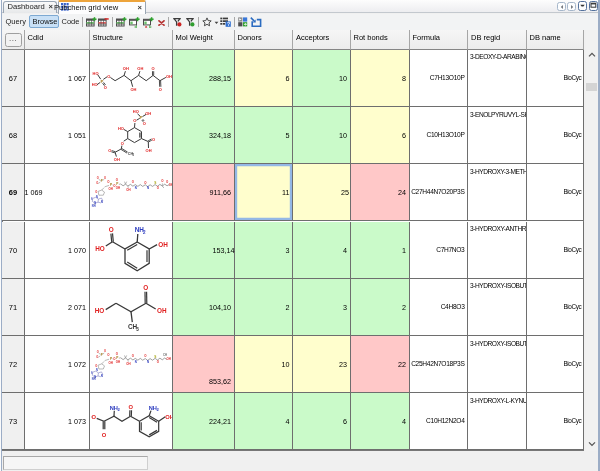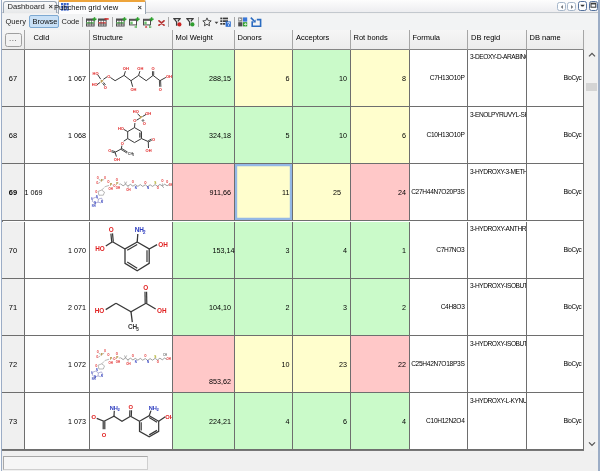--- a/index.html
+++ b/index.html
@@ -149,21 +149,21 @@
       <path d="M5.9,7.3 L8.3,7.3 M7.3,6.3 L8.4,7.3 L7.3,8.3" stroke="#fff" stroke-width="0.9" fill="none"></path>
     </svg>
 <svg class="abs" style="left:249.5px;top:16.5px;" width="12" height="11" viewBox="0 0 12 11">
       <path d="M2.2,4.2 L2.2,9.2 L10.6,9.2 L10.6,2.6 L6.8,2.6" fill="none" stroke="#2a6bc0" stroke-width="1.6"></path>
       <path d="M0.8,0.6 L4.3,4.1" stroke="#2a6bc0" stroke-width="1.5"></path>
       <path d="M5.8,5.6 L2.7,5.4 L5.6,2.5 Z" fill="#2a6bc0"></path>
     </svg>
 <div class="abs" style="left:2px;top:29.5px;width:581.5px;height:421.4px;background:#fff;border:1px solid #777;"></div>
 <div class="abs" style="left:2.0px;top:30.0px;width:22.5px;height:19.8px;background:linear-gradient(#f6f6f6,#ececec);border-right:1px solid #a6a6a6;border-bottom:1.5px solid #858585;"></div>
 <div class="abs" style="left:24.5px;top:30.0px;width:65.0px;height:19.8px;background:linear-gradient(#f6f6f6,#ececec);border-right:1px solid #a6a6a6;border-bottom:1.5px solid #858585;"></div>
-<div class="txt" style="left:27.5px;top:33.0px;font-size:7.5px;color:#000;margin-left:6px;">CdId</div>
+<div class="txt" style="left:27.5px;top:33.0px;font-size:7.5px;color:#000;">CdId</div>
 <div class="abs" style="left:89.5px;top:30.0px;width:83.0px;height:19.8px;background:linear-gradient(#f6f6f6,#ececec);border-right:1px solid #a6a6a6;border-bottom:1.5px solid #858585;"></div>
 <div class="txt" style="left:92.5px;top:33.0px;font-size:7.5px;color:#000;">Structure</div>
 <div class="abs" style="left:172.5px;top:30.0px;width:62.0px;height:19.8px;background:linear-gradient(#f6f6f6,#ececec);border-right:1px solid #a6a6a6;border-bottom:1.5px solid #858585;"></div>
 <div class="txt" style="left:175.5px;top:33.0px;font-size:7.5px;color:#000;">Mol Weight</div>
 <div class="abs" style="left:234.5px;top:30.0px;width:58.5px;height:19.8px;background:linear-gradient(#f6f6f6,#ececec);border-right:1px solid #a6a6a6;border-bottom:1.5px solid #858585;"></div>
 <div class="txt" style="left:237.5px;top:33.0px;font-size:7.5px;color:#000;">Donors</div>
 <div class="abs" style="left:293.0px;top:30.0px;width:57.5px;height:19.8px;background:linear-gradient(#f6f6f6,#ececec);border-right:1px solid #a6a6a6;border-bottom:1.5px solid #858585;"></div>
 <div class="txt" style="left:296.0px;top:33.0px;font-size:7.5px;color:#000;">Acceptors</div>
 <div class="abs" style="left:350.5px;top:30.0px;width:59.0px;height:19.8px;background:linear-gradient(#f6f6f6,#ececec);border-right:1px solid #a6a6a6;border-bottom:1.5px solid #858585;"></div>
 <div class="txt" style="left:353.5px;top:33.0px;font-size:7.5px;color:#000;">Rot bonds</div>
@@ -190,21 +190,21 @@
 <div class="txt" style="left:350.5px;top:73.9px;width:55.5px;text-align:right;font-size:7.2px;color:#000;">8</div>
 <div class="abs" style="left:409.5px;top:49.8px;width:58.5px;height:57.2px;background:#ffffff;border-right:1px solid #6e6e6e;border-bottom:1px solid #6e6e6e;"></div>
 <div class="txt" style="left:409.5px;top:73.9px;width:55.0px;text-align:right;font-size:6.6px;letter-spacing:-0.3px;color:#000;">C7H13O10P</div>
 <div class="abs" style="left:468.0px;top:49.8px;width:58.5px;height:57.2px;background:#ffffff;border-right:1px solid #6e6e6e;border-bottom:1px solid #6e6e6e;"></div>
 <div class="txt" style="left:470.0px;top:53.3px;max-width:55.5px;overflow:hidden;font-size:6.6px;letter-spacing:-0.45px;color:#000;">3-DEOXY-D-ARABINO-HEPTULOSONATE</div>
 <div class="abs" style="left:526.5px;top:49.8px;width:57.3px;height:57.2px;background:#ffffff;border-right:1px solid #6e6e6e;border-bottom:1px solid #6e6e6e;"></div>
 <div class="txt" style="left:526.5px;top:73.9px;width:54.8px;text-align:right;font-size:6.4px;letter-spacing:-0.4px;color:#000;">BioCyc</div>
 <div class="abs" style="left:2px;top:107.0px;width:22.5px;height:57.2px;background:#f0f0f0;border-right:1px solid #6e6e6e;border-bottom:1px solid #6e6e6e;"></div>
 <div class="txt" style="left:2px;top:131.2px;width:22px;text-align:center;font-size:7.5px;">68</div>
 <div class="abs" style="left:24.5px;top:107.0px;width:65.0px;height:57.2px;background:#ffffff;border-right:1px solid #6e6e6e;border-bottom:1px solid #6e6e6e;"></div>
-<div class="txt" style="left:24.5px;top:131.2px;width:61.5px;text-align:right;font-size:7.2px;color:#000;">1 068</div>
+<div class="txt" style="left:24.5px;top:131.2px;width:61.5px;text-align:right;font-size:7.2px;color:#000;">1 051</div>
 <div class="abs" style="left:89.5px;top:107.0px;width:83.0px;height:57.2px;background:#ffffff;border-right:1px solid #6e6e6e;border-bottom:1px solid #6e6e6e;"></div>
 <div class="abs" style="left:172.5px;top:107.0px;width:62.0px;height:57.2px;background:#cafac9;border-right:1px solid #6e6e6e;border-bottom:1px solid #6e6e6e;"></div>
 <div class="txt" style="left:172.5px;top:131.2px;width:58.5px;text-align:right;font-size:7.2px;color:#000;">324,18</div>
 <div class="abs" style="left:234.5px;top:107.0px;width:58.5px;height:57.2px;background:#cafac9;border-right:1px solid #6e6e6e;border-bottom:1px solid #6e6e6e;"></div>
 <div class="txt" style="left:234.5px;top:131.2px;width:55.0px;text-align:right;font-size:7.2px;color:#000;">5</div>
 <div class="abs" style="left:293.0px;top:107.0px;width:57.5px;height:57.2px;background:#cafac9;border-right:1px solid #6e6e6e;border-bottom:1px solid #6e6e6e;"></div>
 <div class="txt" style="left:293.0px;top:131.2px;width:54.0px;text-align:right;font-size:7.2px;color:#000;">10</div>
 <div class="abs" style="left:350.5px;top:107.0px;width:59.0px;height:57.2px;background:#fffecd;border-right:1px solid #6e6e6e;border-bottom:1px solid #6e6e6e;"></div>
 <div class="txt" style="left:350.5px;top:131.2px;width:55.5px;text-align:right;font-size:7.2px;color:#000;">6</div>
 <div class="abs" style="left:409.5px;top:107.0px;width:58.5px;height:57.2px;background:#ffffff;border-right:1px solid #6e6e6e;border-bottom:1px solid #6e6e6e;"></div>
@@ -216,21 +216,21 @@
 <div class="abs" style="left:2px;top:164.3px;width:22.5px;height:57.2px;background:#f0f0f0;border-right:1px solid #6e6e6e;border-bottom:1px solid #6e6e6e;"></div>
 <div class="txt" style="left:2px;top:188.4px;width:22px;text-align:center;font-size:7.5px;font-weight:bold;">69</div>
 <div class="abs" style="left:24.5px;top:164.3px;width:65.0px;height:57.2px;background:#ffffff;border-right:1px solid #6e6e6e;border-bottom:1px solid #6e6e6e;"></div>
 <div class="txt" style="left:24.5px;top:188.4px;width:61.5px;text-align:left;font-size:7.2px;color:#000;">1 069</div>
 <div class="abs" style="left:89.5px;top:164.3px;width:83.0px;height:57.2px;background:#ffffff;border-right:1px solid #6e6e6e;border-bottom:1px solid #6e6e6e;"></div>
 <div class="abs" style="left:172.5px;top:164.3px;width:62.0px;height:57.2px;background:#ffc8c8;border-right:1px solid #6e6e6e;border-bottom:1px solid #6e6e6e;"></div>
 <div class="txt" style="left:172.5px;top:188.4px;width:58.5px;text-align:right;font-size:7.2px;color:#000;">911,66</div>
 <div class="abs" style="left:234.5px;top:164.3px;width:58.5px;height:57.2px;background:#fffecd;border-right:1px solid #6e6e6e;border-bottom:1px solid #6e6e6e;box-shadow:inset 0 0 0 2.2px #94b8e6;"></div>
 <div class="txt" style="left:234.5px;top:188.4px;width:55.0px;text-align:right;font-size:7.2px;">11</div>
 <div class="abs" style="left:293.0px;top:164.3px;width:57.5px;height:57.2px;background:#fffecd;border-right:1px solid #6e6e6e;border-bottom:1px solid #6e6e6e;"></div>
-<div class="txt" style="left:293.0px;top:188.4px;width:48px;text-align:right;font-size:7.2px;color:#000;">25</div>
+<div class="txt" style="left:293.0px;top:188.4px;width:56px;text-align:right;font-size:7.2px;color:#000;">25</div>
 <div class="abs" style="left:350.5px;top:164.3px;width:59.0px;height:57.2px;background:#ffc8c8;border-right:1px solid #6e6e6e;border-bottom:1px solid #6e6e6e;"></div>
 <div class="txt" style="left:350.5px;top:188.4px;width:55.5px;text-align:right;font-size:7.2px;color:#000;">24</div>
 <div class="abs" style="left:409.5px;top:164.3px;width:58.5px;height:57.2px;background:#ffffff;border-right:1px solid #6e6e6e;border-bottom:1px solid #6e6e6e;"></div>
 <div class="txt" style="left:409.5px;top:188.4px;width:55.0px;text-align:right;font-size:6.6px;letter-spacing:-0.3px;color:#000;">C27H44N7O20P3S</div>
 <div class="abs" style="left:468.0px;top:164.3px;width:58.5px;height:57.2px;background:#ffffff;border-right:1px solid #6e6e6e;border-bottom:1px solid #6e6e6e;"></div>
 <div class="txt" style="left:470.0px;top:167.8px;max-width:55.5px;overflow:hidden;font-size:6.6px;letter-spacing:-0.45px;color:#000;">3-HYDROXY-3-METHYL-GLUTARYL-COA</div>
 <div class="abs" style="left:526.5px;top:164.3px;width:57.3px;height:57.2px;background:#ffffff;border-right:1px solid #6e6e6e;border-bottom:1px solid #6e6e6e;"></div>
 <div class="txt" style="left:526.5px;top:188.4px;width:54.8px;text-align:right;font-size:6.4px;letter-spacing:-0.4px;color:#000;">BioCyc</div>
 <div class="abs" style="left:2px;top:221.5px;width:22.5px;height:57.2px;background:#f0f0f0;border-right:1px solid #6e6e6e;border-bottom:1px solid #6e6e6e;"></div>
 <div class="txt" style="left:2px;top:245.6px;width:22px;text-align:center;font-size:7.5px;">70</div>

